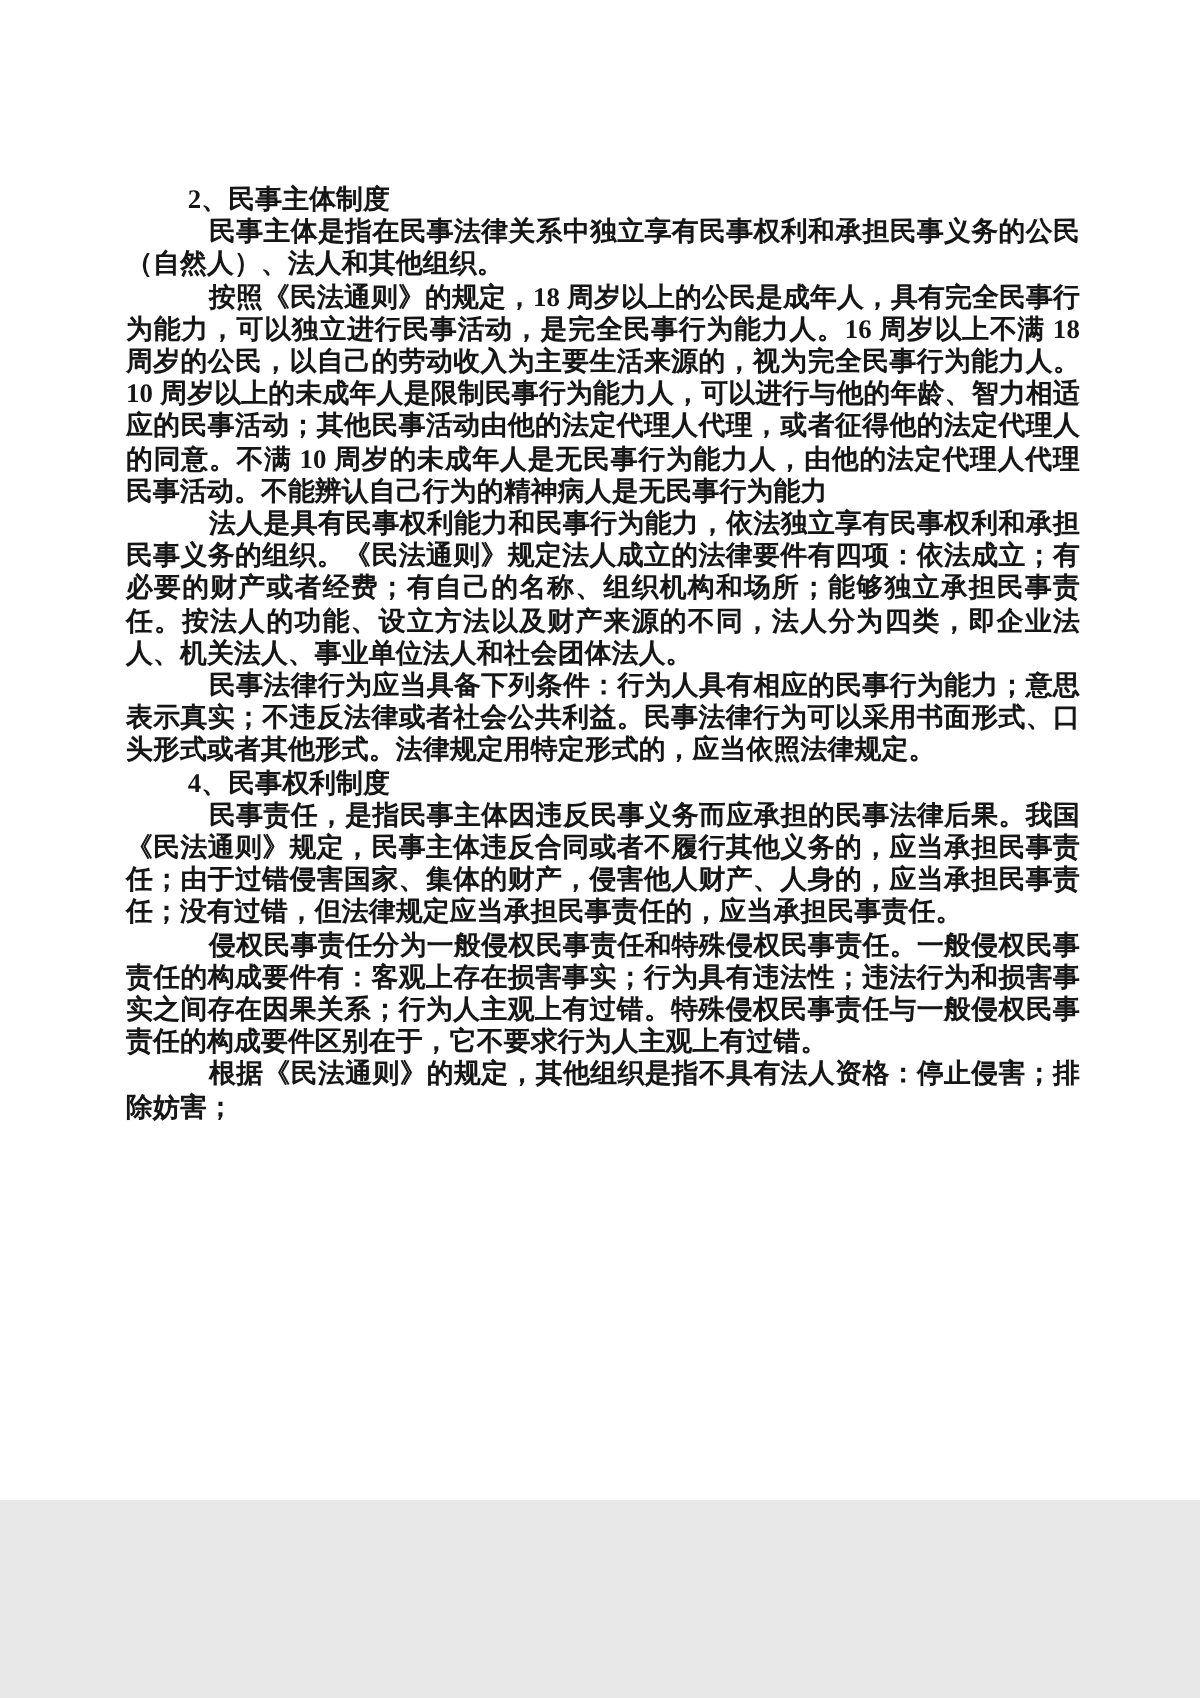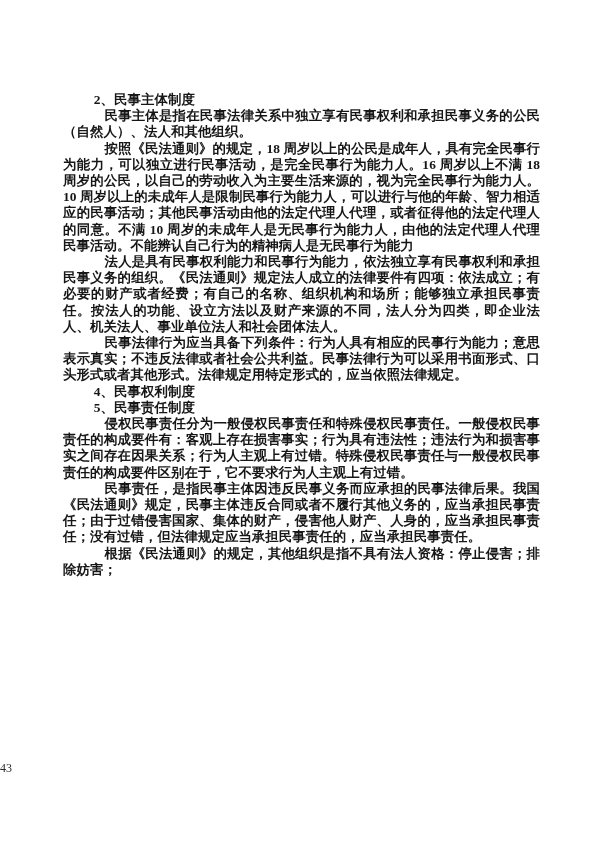--- a/index.html
+++ b/index.html
@@ -5,21 +5,21 @@
   html, body { margin: 0; padding: 0; }
   body {
     width: 600px;
     height: 849px;
     background: #e8e8e8;
     font-family: "Liberation Serif", "DejaVu Serif", serif;
   }
   .page {
     position: relative;
     width: 600px;
-    height: 849px;
+    height: 750px;
     background: #ffffff;
     overflow: hidden;
   }
   .text-block {
     position: absolute;
     left: 63px;
     top: 92px;
     width: 477px;
     color: #161616;
     font-size: 13.4px;
@@ -48,19 +48,18 @@
 <body>
 
 <div class="page">
   <div class="text-block">
     <p class="heading">2、民事主体制度</p>
     <p class="body">民事主体是指在民事法律关系中独立享有民事权利和承担民事义务的公民（自然人）、法人和其他组织。</p>
     <p class="body">按照《民法通则》的规定，18 周岁以上的公民是成年人，具有完全民事行为能力，可以独立进行民事活动，是完全民事行为能力人。16 周岁以上不满 18 周岁的公民，以自己的劳动收入为主要生活来源的，视为完全民事行为能力人。10 周岁以上的未成年人是限制民事行为能力人，可以进行与他的年龄、智力相适应的民事活动；其他民事活动由他的法定代理人代理，或者征得他的法定代理人的同意。不满 10 周岁的未成年人是无民事行为能力人，由他的法定代理人代理民事活动。不能辨认自己行为的精神病人是无民事行为能力</p>
     <p class="body">法人是具有民事权利能力和民事行为能力，依法独立享有民事权利和承担民事义务的组织。《民法通则》规定法人成立的法律要件有四项：依法成立；有必要的财产或者经费；有自己的名称、组织机构和场所；能够独立承担民事责任。按法人的功能、设立方法以及财产来源的不同，法人分为四类，即企业法人、机关法人、事业单位法人和社会团体法人。</p>
     <p class="body">民事法律行为应当具备下列条件：行为人具有相应的民事行为能力；意思表示真实；不违反法律或者社会公共利益。民事法律行为可以采用书面形式、口头形式或者其他形式。法律规定用特定形式的，应当依照法律规定。</p>
     <p class="heading">4、民事权利制度</p>
-    <p class="heading">5、民事责任制度</p>
+    <p class="body">民事责任，是指民事主体因违反民事义务而应承担的民事法律后果。我国《民法通则》规定，民事主体违反合同或者不履行其他义务的，应当承担民事责任；由于过错侵害国家、集体的财产，侵害他人财产、人身的，应当承担民事责任；没有过错，但法律规定应当承担民事责任的，应当承担民事责任。</p>
     <p class="body">侵权民事责任分为一般侵权民事责任和特殊侵权民事责任。一般侵权民事责任的构成要件有：客观上存在损害事实；行为具有违法性；违法行为和损害事实之间存在因果关系；行为人主观上有过错。特殊侵权民事责任与一般侵权民事责任的构成要件区别在于，它不要求行为人主观上有过错。</p>
-    <p class="body">民事责任，是指民事主体因违反民事义务而应承担的民事法律后果。我国《民法通则》规定，民事主体违反合同或者不履行其他义务的，应当承担民事责任；由于过错侵害国家、集体的财产，侵害他人财产、人身的，应当承担民事责任；没有过错，但法律规定应当承担民事责任的，应当承担民事责任。</p>
     <p class="body">根据《民法通则》的规定，其他组织是指不具有法人资格：停止侵害；排除妨害；</p>
   </div>
   <div class="page-number">43</div>
 </div>
 
 </body></html>

